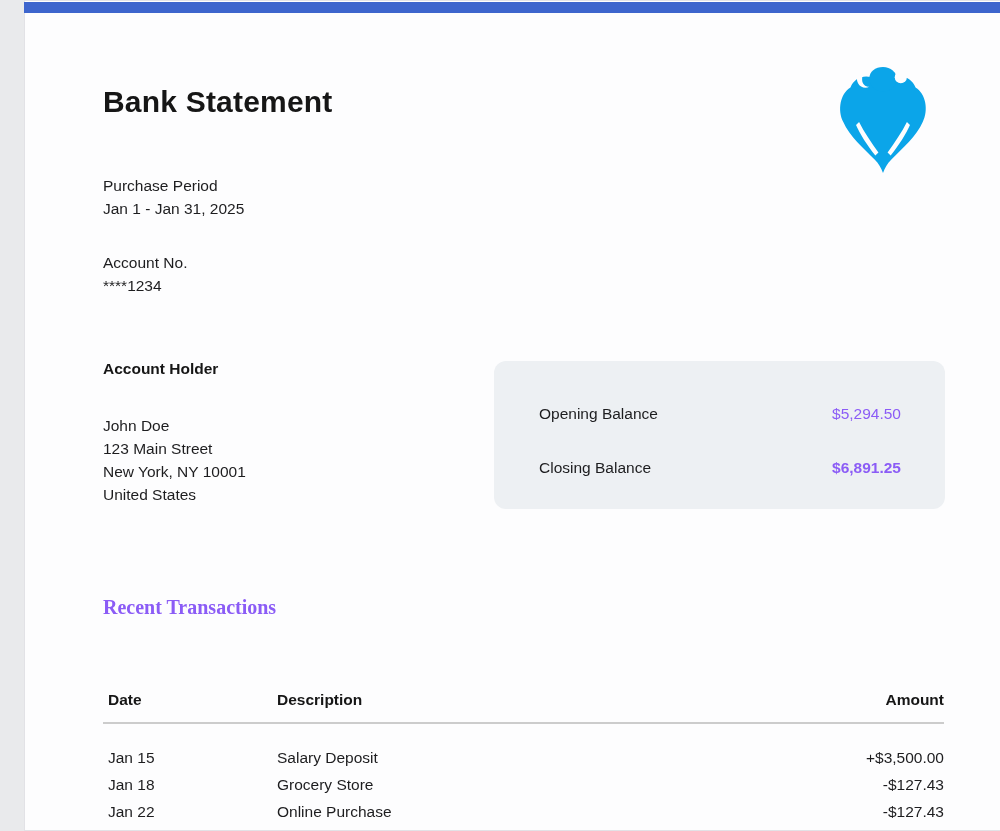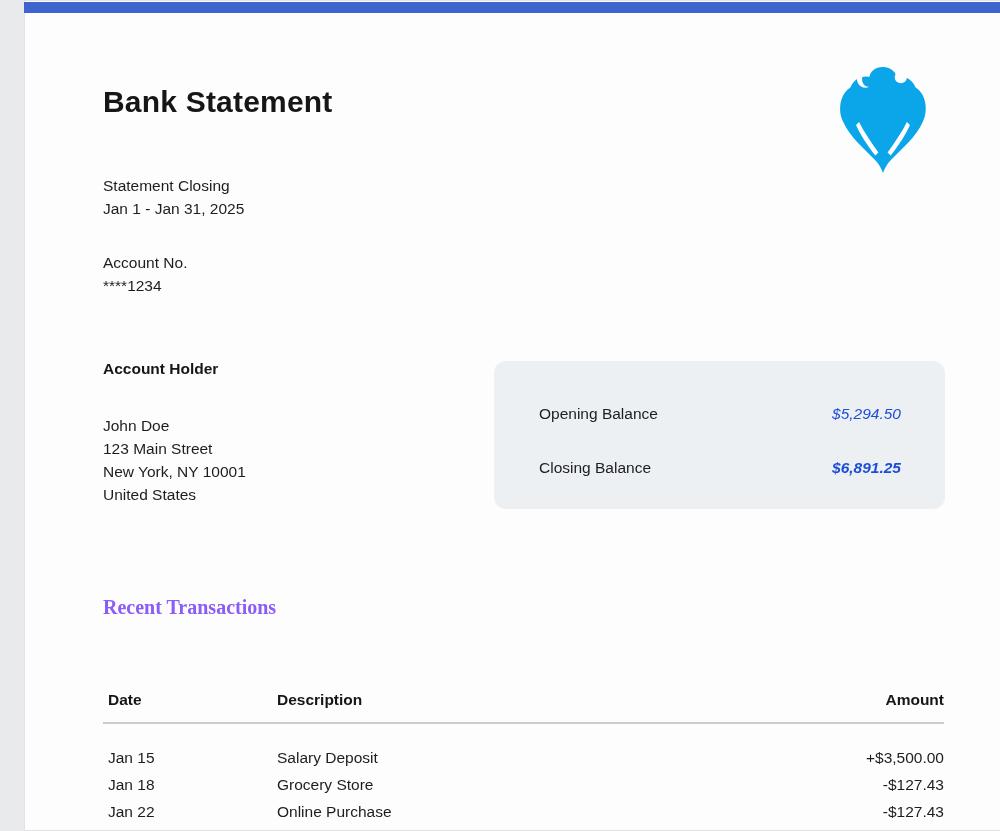--- a/index.html
+++ b/index.html
@@ -32,21 +32,21 @@
   }
   .holder-block { top:414px; }
   .balance-card {
     position:absolute; left:470px; top:361px; width:451px; height:148px;
     background:var(--card,#edf0f3); border-radius:12px;
   }
   .bal-row { position:absolute; left:45px; right:44px; height:22px; }
   .bal-row.opening { top:44px; }
   .bal-row.closing { top:98px; }
   .bal-label { position:absolute; left:0; font-size:15.5px; color:#1d1d1f; }
-  .bal-value { position:absolute; right:0; font-size:15.5px; color:#1d4ed8;font-style:italic; }
+  .bal-value { position:absolute; right:0; font-size:15.5px; color:#8b5cf6; }
   .bal-value.strong { font-weight:700; }
   .tx-heading {
     position:absolute; left:79px; top:596px;
     font-size:20px; font-weight:700; color:#8b5cf6;font-family:Liberation Serif, serif;
   }
   .tx-table { position:absolute; left:79px; top:0; width:841px; height:604px; pointer-events:none; }
   .tx-table > * { pointer-events:auto; }
   .tx-grid {
     position:absolute; left:0; width:841px;
     display:grid; grid-template-columns:169px 1fr 170px;
@@ -78,21 +78,21 @@
       <path fill="var(--logo,#0ba5e9)" d="M50 19 C40 6 23 8 18 21 C8 27 5 43 11 55 C17 69 31 81 42 92 C46 96 48 100 50 105 C52 100 54 96 58 92 C69 81 83 69 89 55 C95 43 92 27 82 21 C77 8 60 6 50 19 Z"></path>
       <path fill="var(--logo,#0ba5e9)" d="M50 25 C42 25 36.5 19 36.5 12.5 C36.5 5.5 42.5 1 50 1 C57.5 1 63.5 6 63.5 13 C63.5 19.5 58 25 50 25 Z"></path>
       <path fill="#fdfdfe" d="M33 2 C26 4 22.5 11 25.5 17 C27.5 21 32.5 22.5 36.5 20.5 C32.5 20.5 29.5 17.5 29.5 13.5 C29.5 9 31 4.5 35 2.5 Z"></path>
       <circle fill="#fdfdfe" cx="67.5" cy="11" r="6"></circle>
       <path fill="#fdfdfe" d="M26.5 55 C31.5 65 38.5 75 45.5 85 L42.5 88 C34.5 78 27.5 67 23.5 58 Z"></path>
       <path fill="#fdfdfe" d="M73.5 55 C68.5 65 61.5 75 54.5 85 L57.5 88 C65.5 78 72.5 67 76.5 58 Z"></path>
     </svg>
   </div>
 
   <div class="meta-block sp-block">
-    <div>Statement Closing</div>
+    <div>Purchase Period</div>
     <div>Jan 1 - Jan 31, 2025</div>
   </div>
 
   <div class="meta-block an-block">
     <div>Account No.</div>
     <div>****1234</div>
   </div>
 
   <div class="holder-label">Account Holder</div>
 

